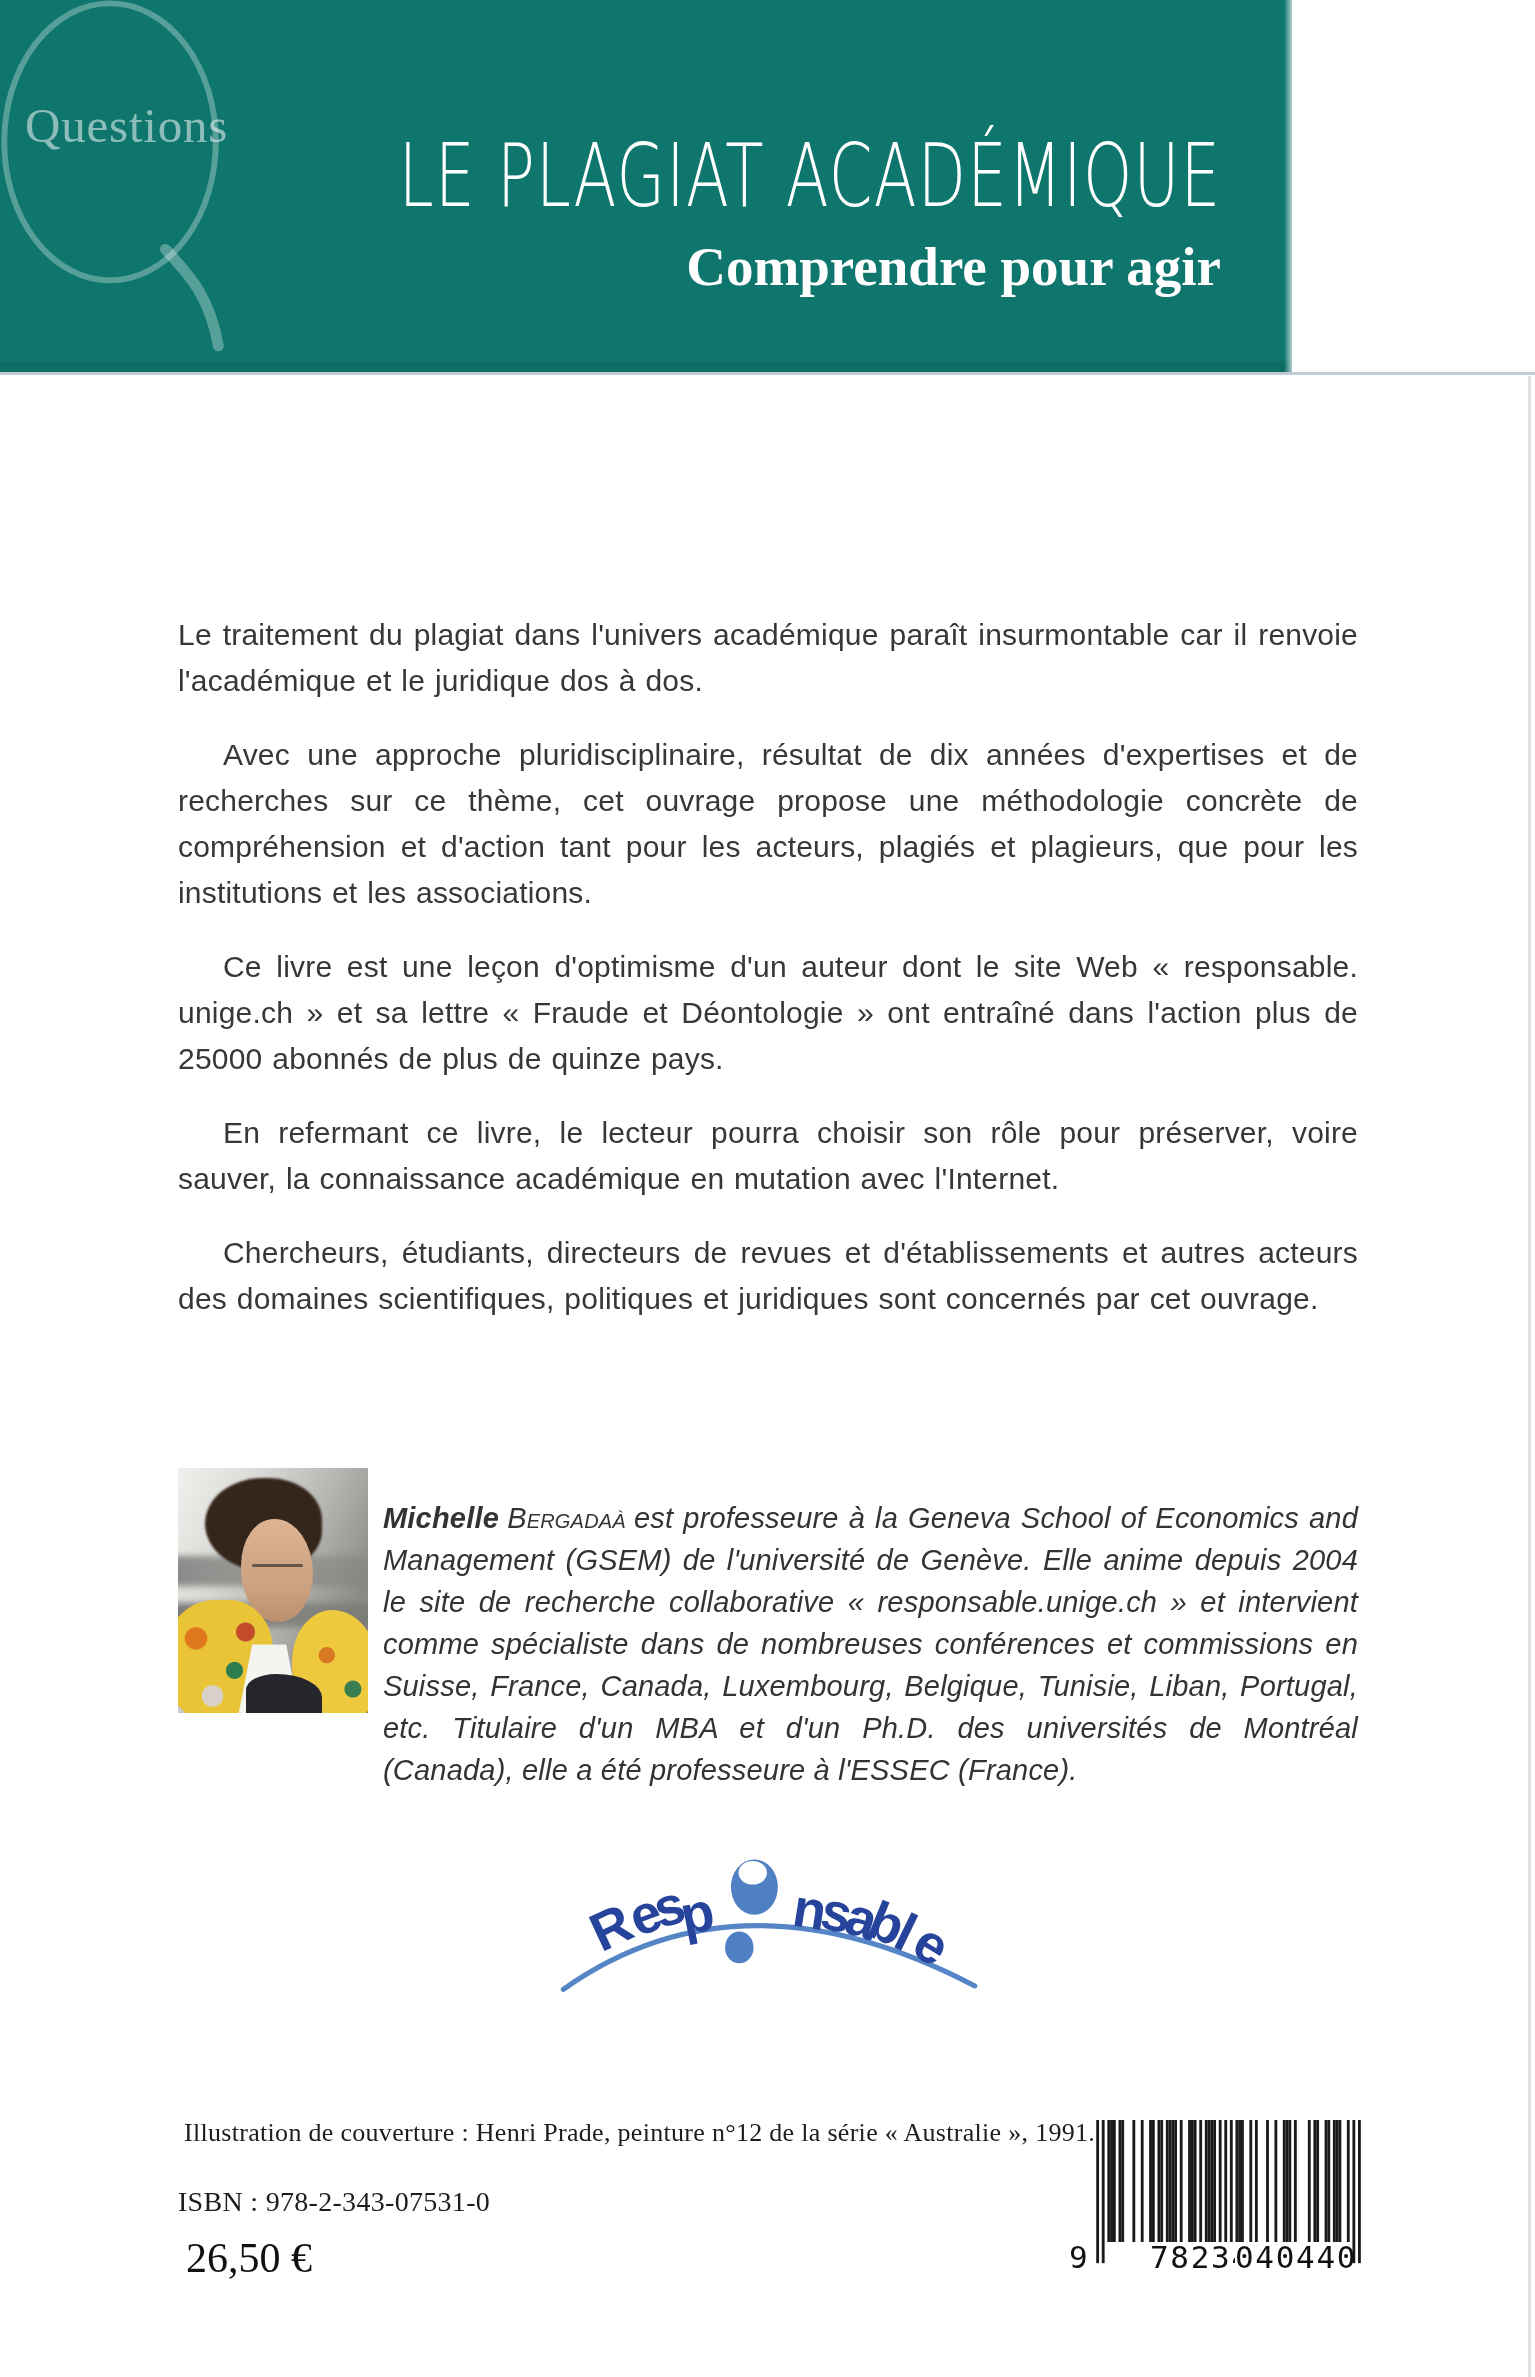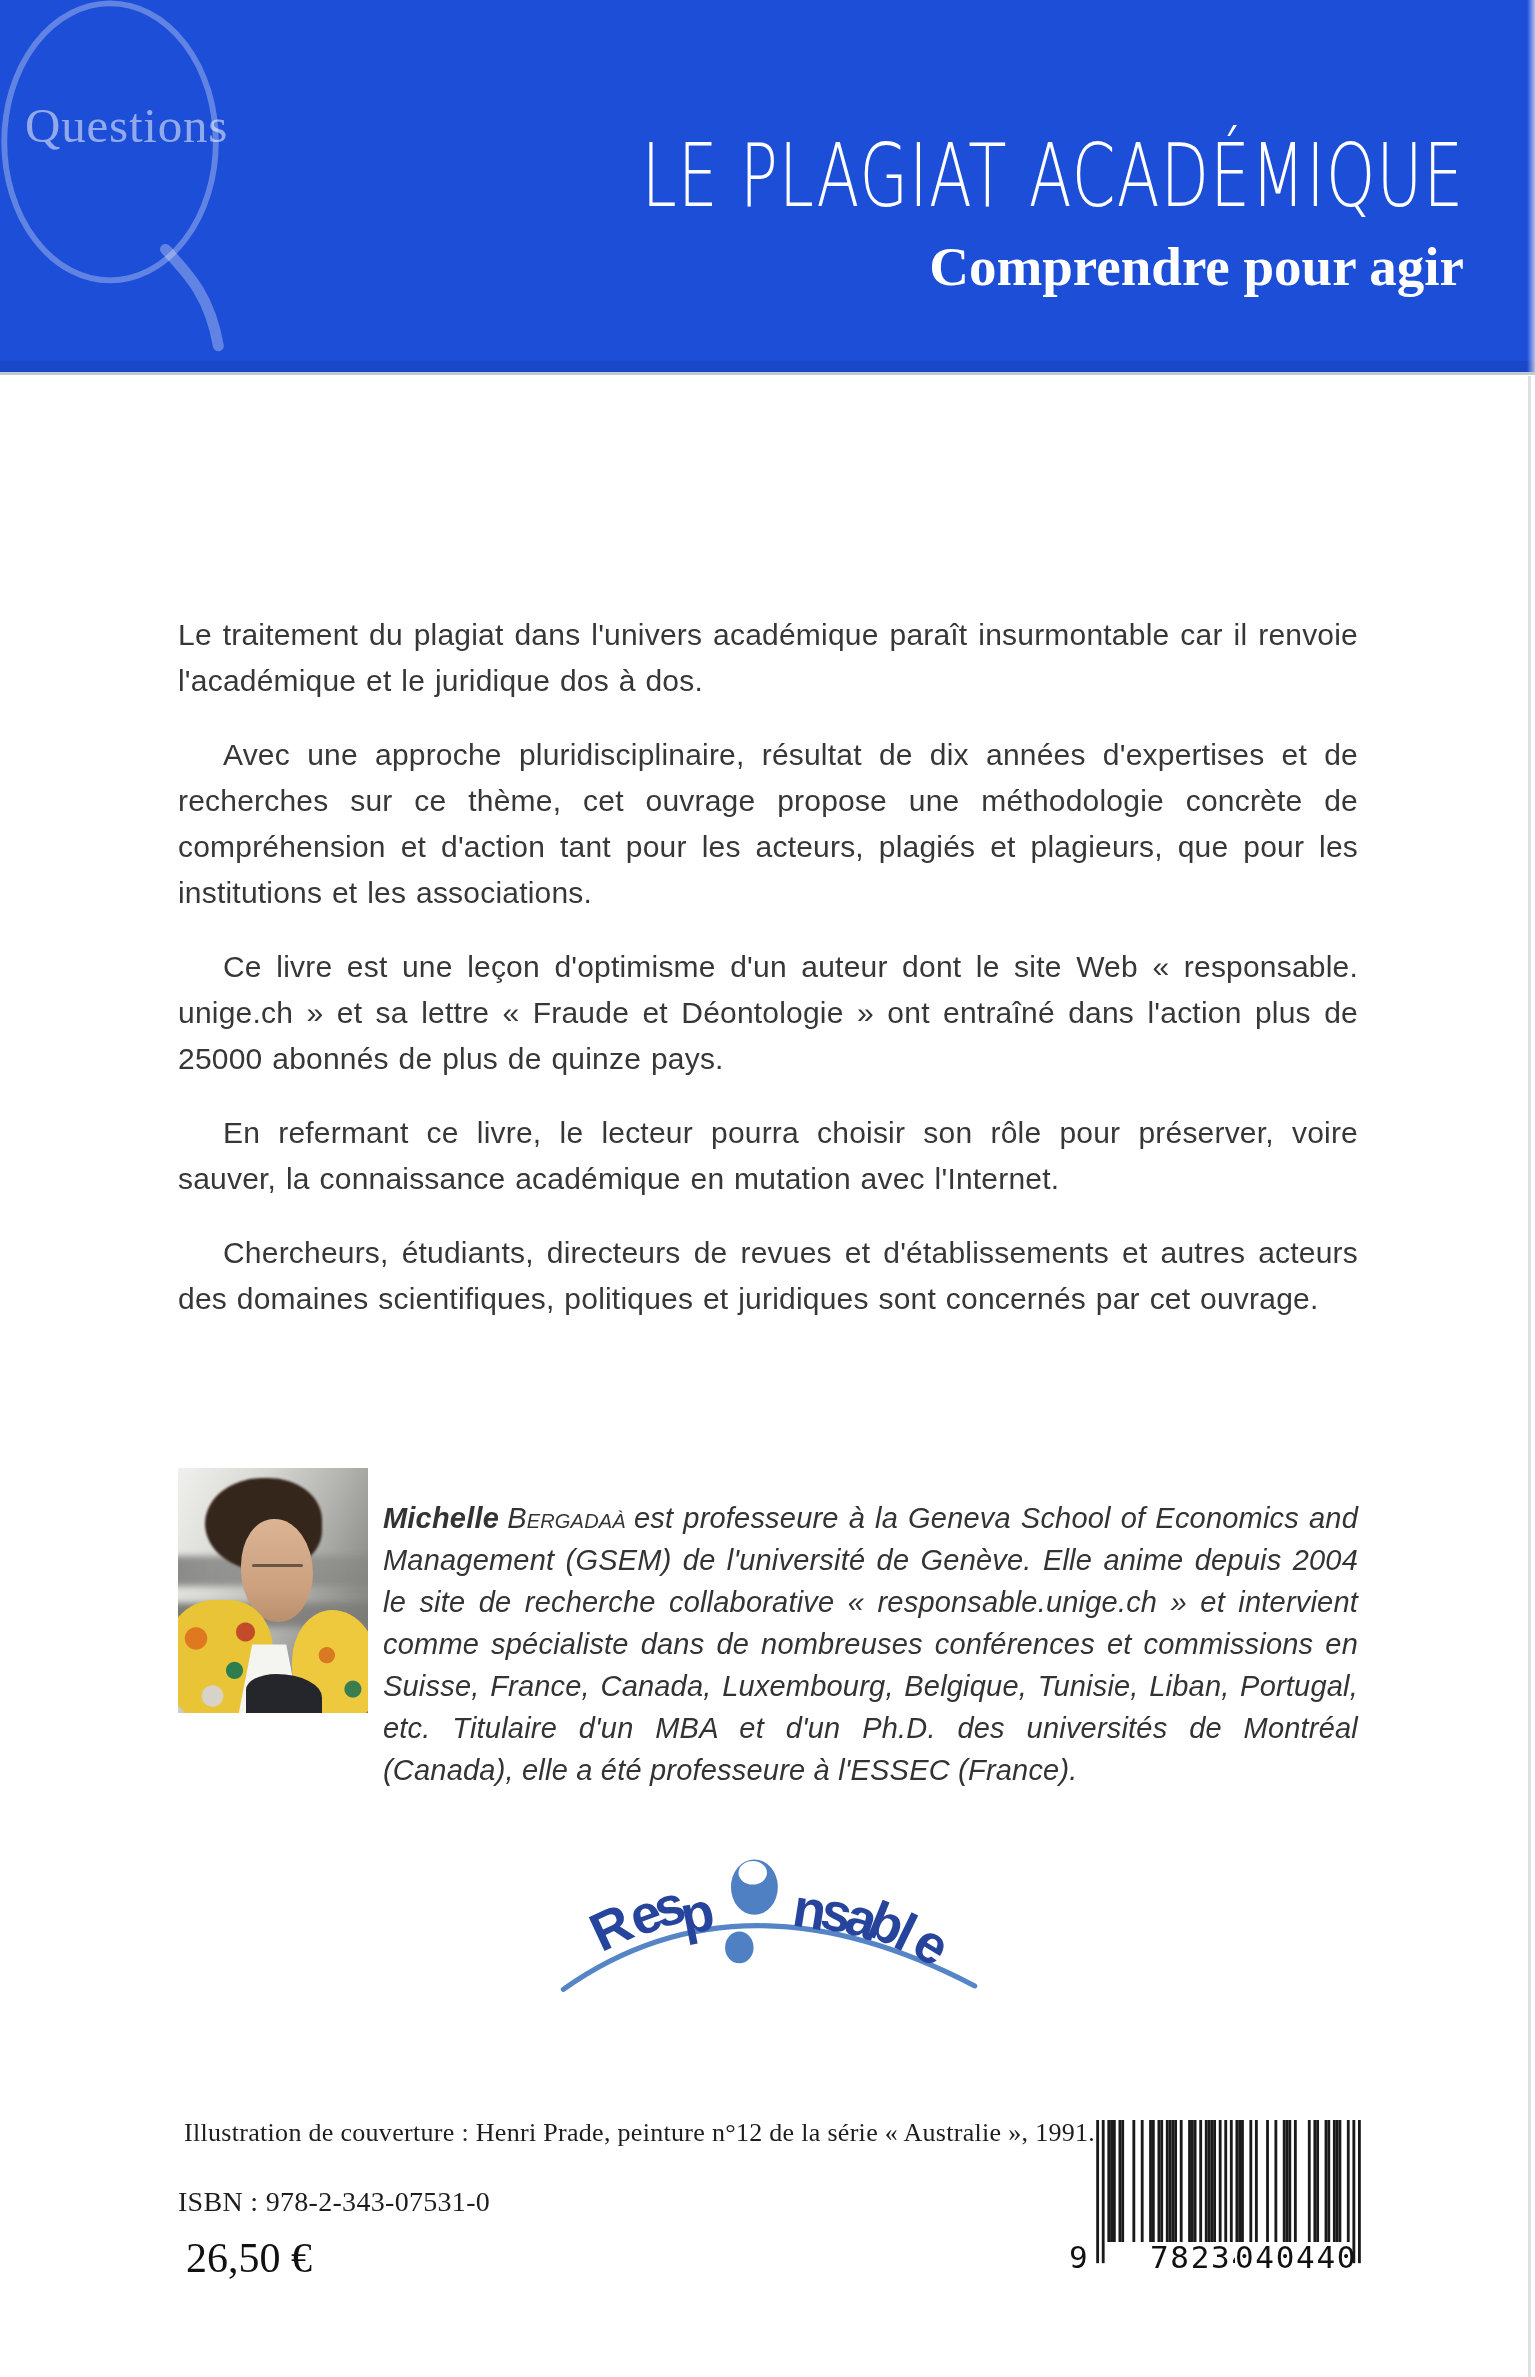--- a/index.html
+++ b/index.html
@@ -1,20 +1,20 @@
 <!DOCTYPE html>
 <html style="font-size:13.4px"><head>
 <meta charset="utf-8">
 <style>
   html,body{margin:0;padding:0;background:#ffffff;}
   #canvas{position:relative;width:1535px;height:2377px;background:#ffffff;overflow:hidden;
           font-family:"Liberation Sans",sans-serif;}
 
   
-  .banner{position:absolute;left:0;top:0;width:1535px;height:372px;background:#1d4ed8;}
+  .banner{position:absolute;left:0;top:0;width:1292px;height:372px;background:#0f766e;}
   .banner-shade{position:absolute;left:0;bottom:0;width:100%;height:11px;background:rgba(0,0,0,0.08);}
   .banner-edge-strip{position:absolute;right:0;top:0;width:7.6px;height:100%;
           background:linear-gradient(90deg,rgba(255,255,255,0),rgba(255,255,255,0.65));}
   .banner-underline{position:absolute;left:0;top:372px;width:1535px;height:3.4px;background:#bfccd6;}
   .page-edge-line{position:absolute;top:376px;right:4.2px;width:2.5px;height:2002px;background:#dde1e4;}
 
   .q-svg{position:absolute;left:0;top:0;}
   .collection-word-1{position:absolute;left:25px;top:101px;font-family:"Liberation Serif",serif;
           font-size:49px;line-height:1;color:rgba(255,255,255,0.52);letter-spacing:0.8px;}
   .collection-word-2{position:absolute;left:240px;top:101px;font-family:"Liberation Serif",serif;

